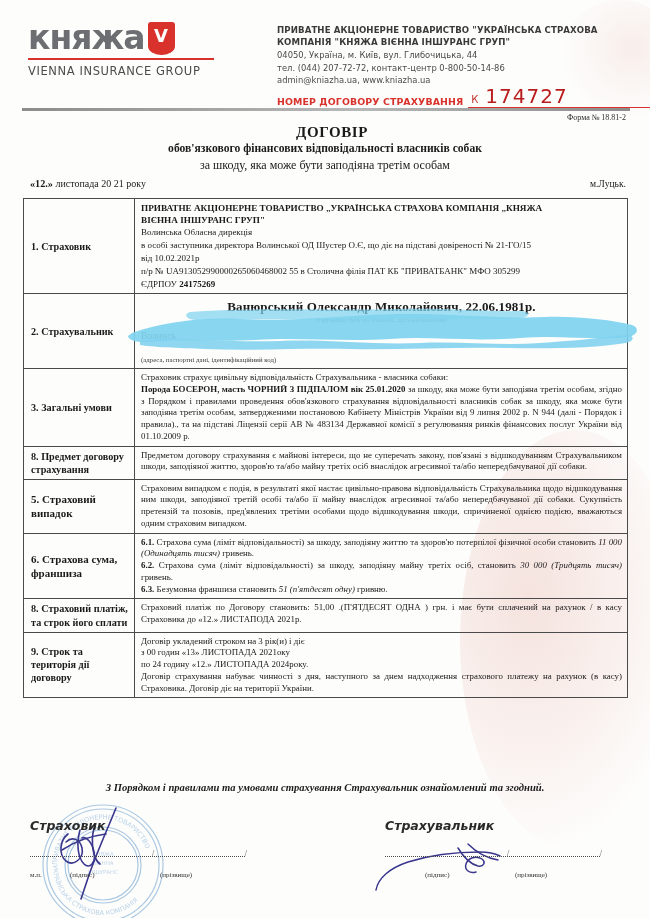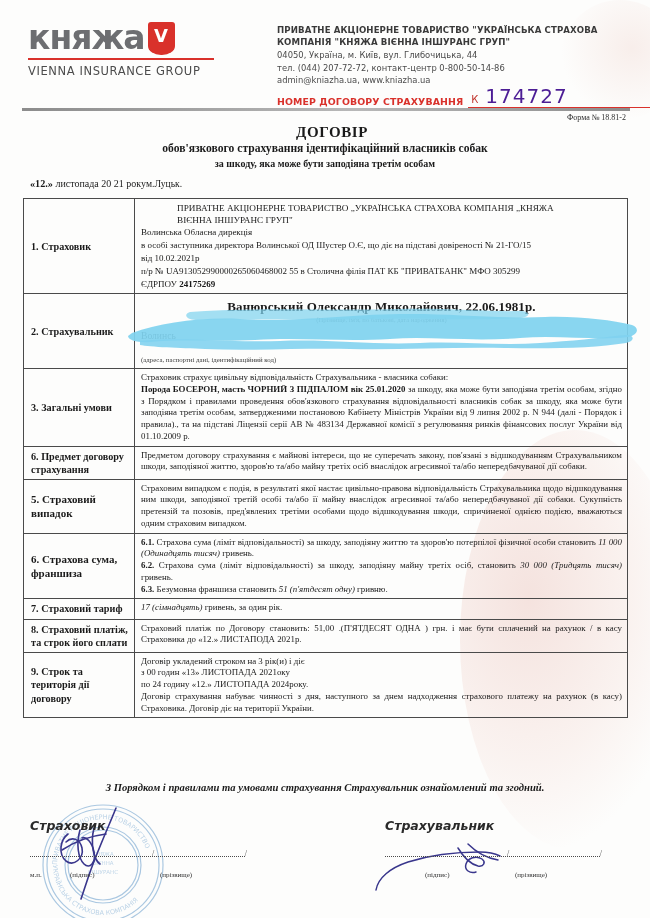--- a/index.html
+++ b/index.html
@@ -148,21 +148,21 @@
   .policy-series {
     font-family: "DejaVu Sans", sans-serif;
     font-size: 10px;
     color: #c2372f;
     margin-left: 3px;
     margin-right: 7px;
   }
   .policy-number {
     font-family: "DejaVu Sans", sans-serif;
     font-size: 20px;
-    color: #4c1d95;
+    color: #b91c1c;
     letter-spacing: 1px;
     line-height: 1;
   }
 
   .header-rule {
     position: absolute;
     left: 22px;
     top: 108px;
     width: 608px;
     height: 3px;
@@ -194,31 +194,31 @@
     top: 142px;
     text-align: center;
     font-size: 11.6px;
     font-weight: bold;
   }
   .title-sub2 {
     position: absolute;
     left: 0; right: 0;
     top: 158px;
     text-align: center;
-    font-size: 10px;
-    font-weight: bold;
+    font-size: 12px;
+    font-weight: normal;
   }
 
   .datebar {
     position: absolute;
     left: 30px;
     right: 24px;
     top: 178px;
     display: flex;
-    justify-content: flex-start;
+    justify-content: space-between;
     font-size: 10px;
   }
   .datebar .date-text b { font-size: 10.2px; }
   .datebar .city { font-size: 9.6px; }
 
   
   .contract-table {
     position: absolute;
     left: 23px;
     top: 198px;
@@ -244,24 +244,23 @@
     font-size: 8.9px;
     line-height: 1.32;
     text-align: justify;
   }
   td.rowbody p { margin: 0; }
   .b { font-weight: bold; }
   .i { font-style: italic; }
 
   
   .r1-head {
-    font-weight: normal;
+    font-weight: bold;
     font-size: 9.2px;
     line-height: 1.33;
-    margin-left: 36px;
   }
   .r1-line { font-size: 9px; line-height: 1.42; }
 
   
   .insured-name {
     text-align: center;
     font-weight: bold;
     font-size: 13px;
     letter-spacing: 0.1px;
     margin-top: 1px;
@@ -378,21 +377,21 @@
         <span class="policy-number">174727</span>
       </div>
     </div>
 
     <div class="header-rule"></div>
   </div>
 
   <div class="form-no">Форма № 18.81-2</div>
 
   <div class="title-main">ДОГОВІР</div>
-  <div class="title-sub1">обов'язкового страхування ідентифікаційний власників собак</div>
+  <div class="title-sub1">обов'язкового фінансових відповідальності власників собак</div>
   <div class="title-sub2">за шкоду, яка може бути заподіяна третім особам</div>
 
   <div class="datebar">
     <div class="date-text">
       <b>«12.»</b>
       <span>листопада</span>
       <span>20 21 року</span>
     </div>
     <div class="city">м.Луцьк.</div>
   </div>
@@ -426,42 +425,38 @@
 
       <tr>
         <td class="rowlabel">3. Загальні умови</td>
         <td class="rowbody">
           <p>Страховик страхує цивільну відповідальність Страхувальника - власника собаки:</p>
           <p><span class="b">Порода </span><span class="b">БОСЕРОН</span><span class="b">, масть </span><span class="b">ЧОРНИЙ З ПІДПАЛОМ</span><span class="b"> вік </span><span class="b">25.01.2020</span><span> за шкоду, яка може бути заподіяна третім особам, згідно з Порядком і правилами проведення обов'язкового страхування відповідальності власників собак за шкоду, яка може бути заподіяна третім особам, затвердженими постановою Кабінету Міністрів України від 9 липня 2002 р. N 944 (далі - Порядок і правила)., та на підставі Ліцензії серії АВ № 483134 Державної комісії з регулювання ринків фінансових послуг України від 01.10.2009 р.</span></p>
         </td>
       </tr>
 
       <tr>
-        <td class="rowlabel">6. Предмет договору страхування</td>
+        <td class="rowlabel">8. Предмет договору страхування</td>
         <td class="rowbody">Предметом договору страхування є майнові інтереси, що не суперечать закону, пов'язані з відшкодуванням Страхувальником шкоди, заподіяної життю, здоров'ю та/або майну третіх осіб внаслідок агресивної та/або непередбачуваної дії собаки.</td>
       </tr>
 
       <tr>
         <td class="rowlabel big">5. Страховий випадок</td>
         <td class="rowbody">Страховим випадком є подія, в результаті якої настає цивільно-правова відповідальність Страхувальника щодо відшкодування ним шкоди, заподіяної третій особі та/або її майну внаслідок агресивної та/або  непередбачуваної дії собаки. Сукупність претензій та позовів, пред'явлених третіми особами щодо відшкодування шкоди, спричиненої однією подією, вважаються одним страховим випадком.</td>
       </tr>
 
       <tr>
         <td class="rowlabel big">6. Страхова сума, франшиза</td>
         <td class="rowbody">
           <p><span class="b">6.1.</span><span> Страхова сума (ліміт відповідальності) за шкоду, заподіяну життю та здоров'ю потерпілої фізичної особи становить </span><span class="i">11 000 (Одинадцять тисяч)</span><span> гривень.</span></p>
           <p><span class="b">6.2.</span><span> Страхова сума (ліміт відповідальності) за шкоду, заподіяну майну третіх осіб, становить </span><span class="i">30 000 (Тридцять тисяч)</span><span> гривень.</span></p>
           <p><span class="b">6.3.</span><span> Безумовна франшиза становить </span><span class="i">51 (п'ятдесят одну)</span><span> гривню.</span></p>
         </td>
       </tr>
 
-      <tr>
-        <td class="rowlabel">7. Страховий тариф</td>
-        <td class="rowbody"><span class="i">17 (сімнадцять)</span><span> гривень, за один рік.</span></td>
-      </tr>
 
       <tr>
         <td class="rowlabel">8. Страховий платіж, та строк його сплати</td>
         <td class="rowbody">Страховий платіж по Договору становить: 51,00 .(П'ЯТДЕСЯТ ОДНА ) грн. і має бути сплачений на рахунок / в касу Страховика до «12.» ЛИСТАПОДА 2021р.</td>
       </tr>
 
       <tr>
         <td class="rowlabel">9. Строк та територія дії договору</td>
         <td class="rowbody">
           <p>Договір укладений строком на 3 рік(и) і діє</p>

